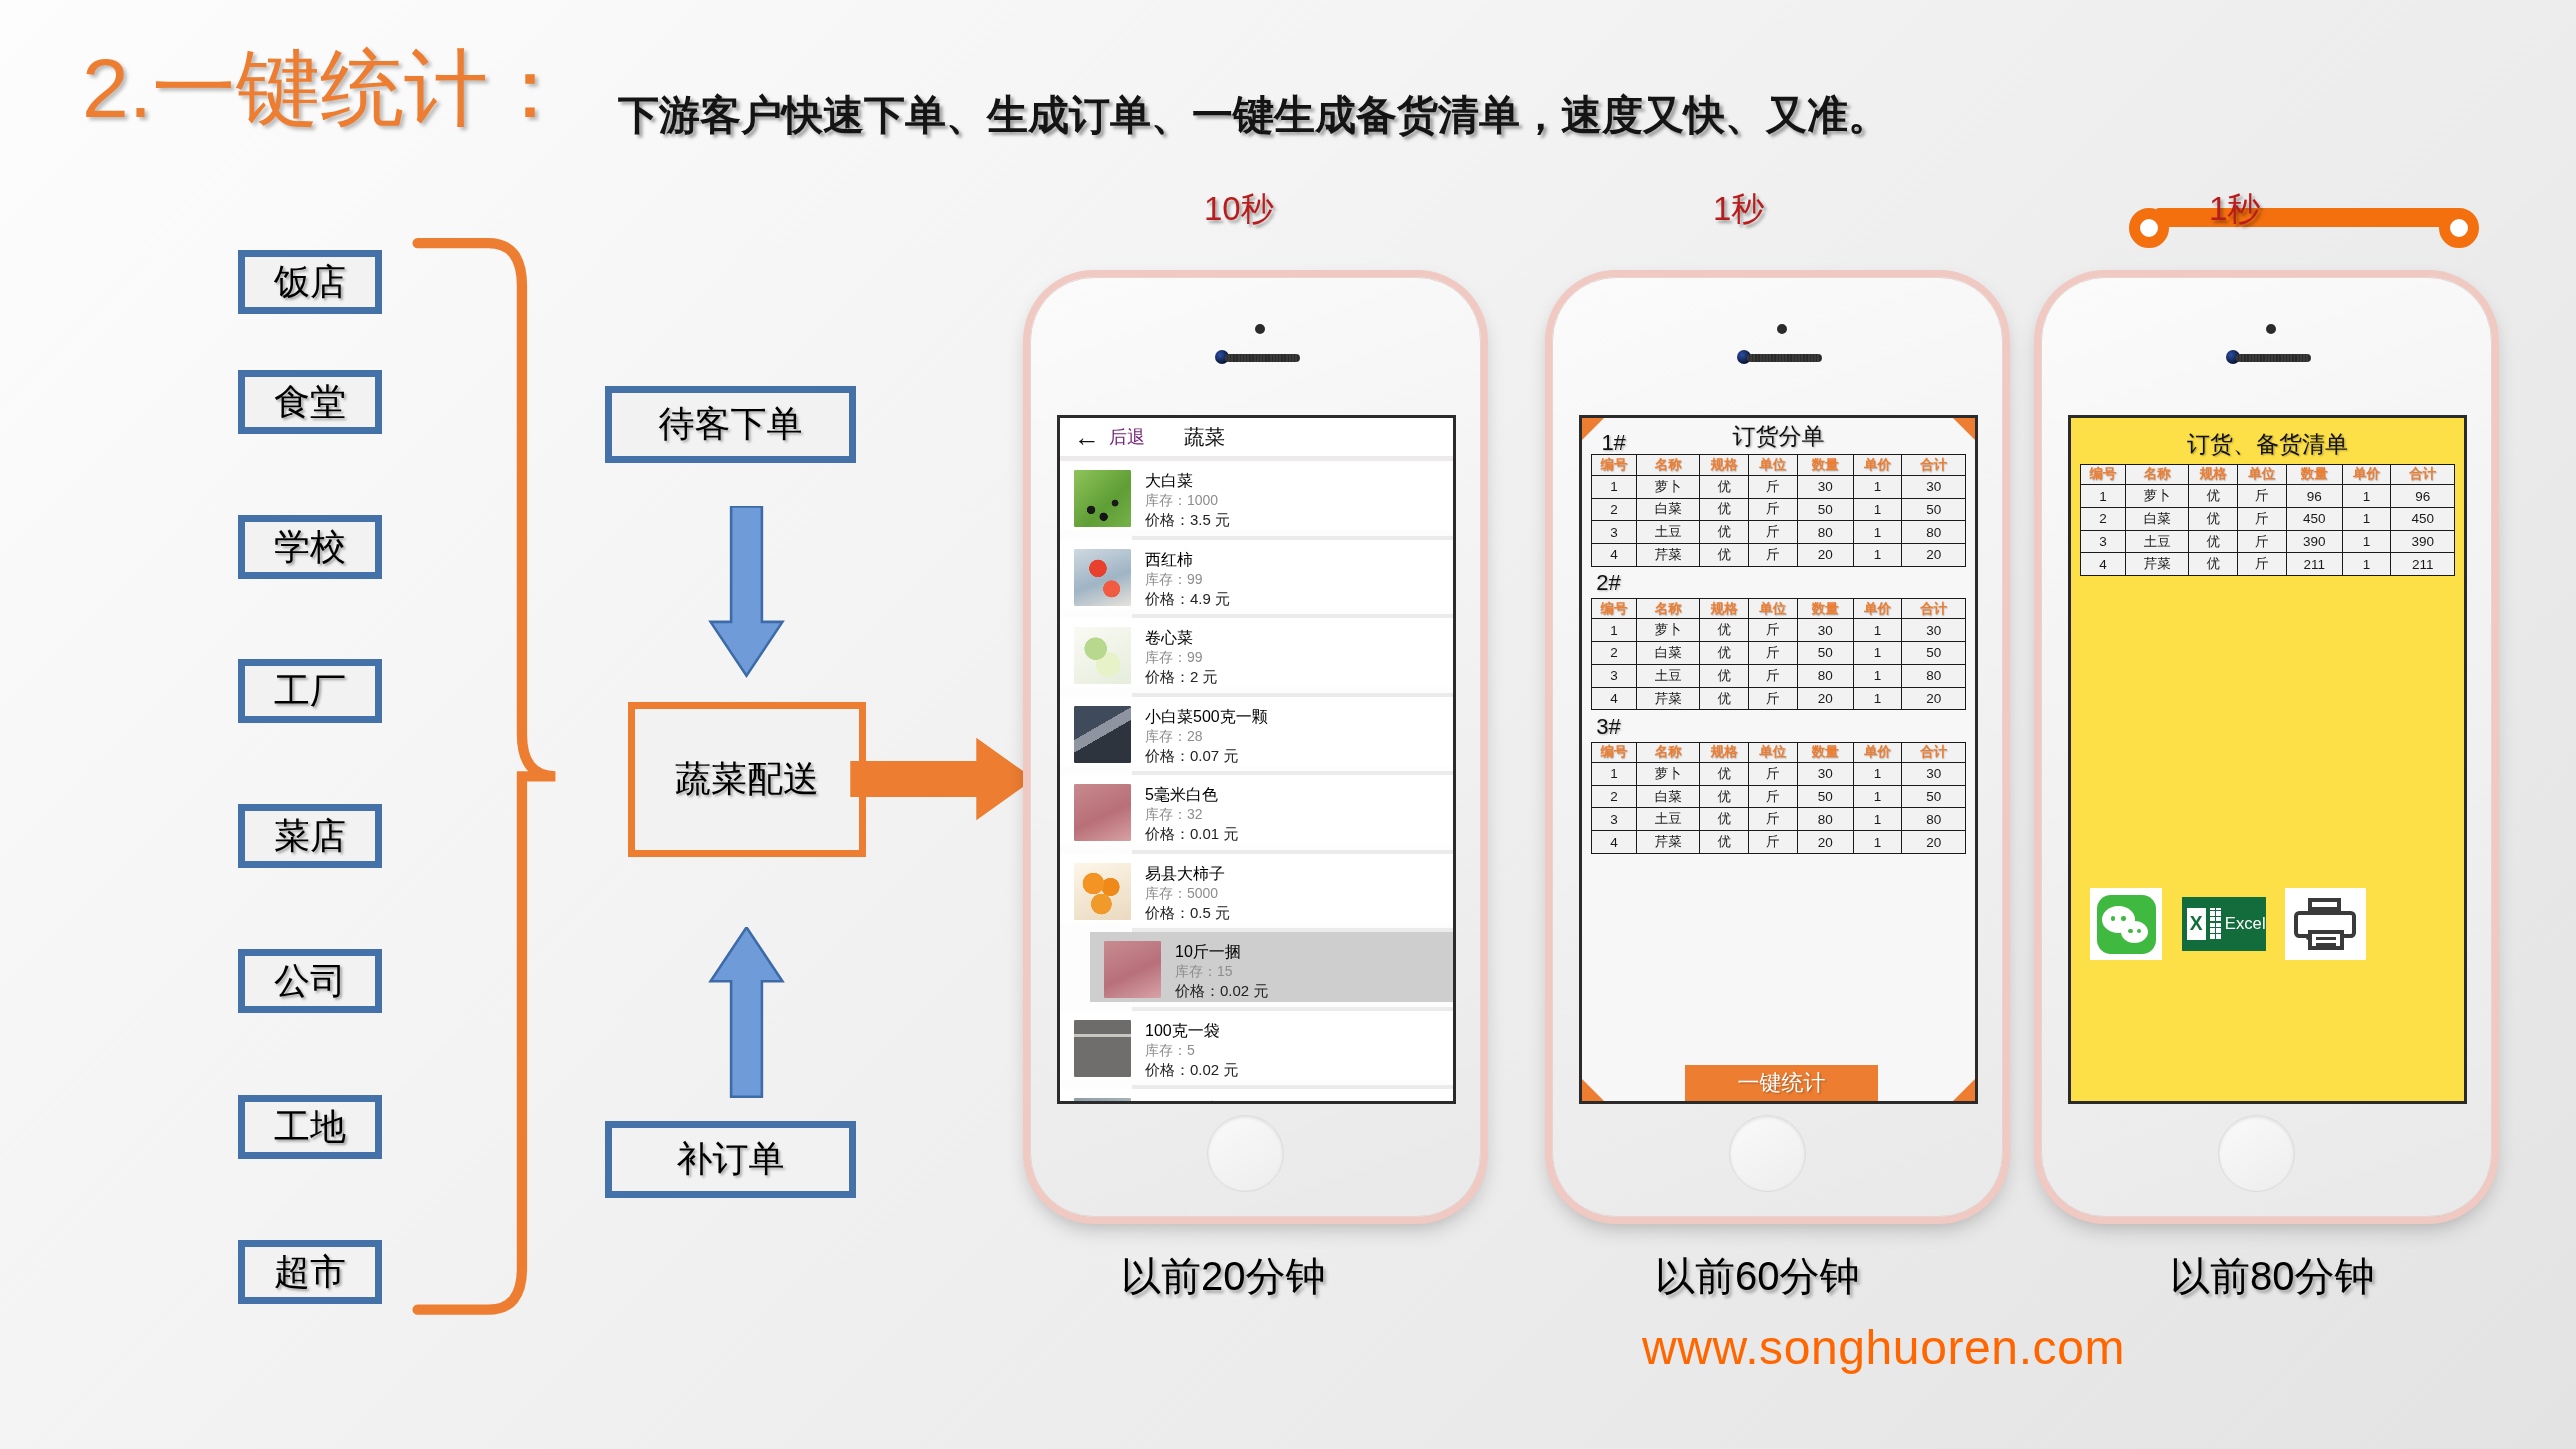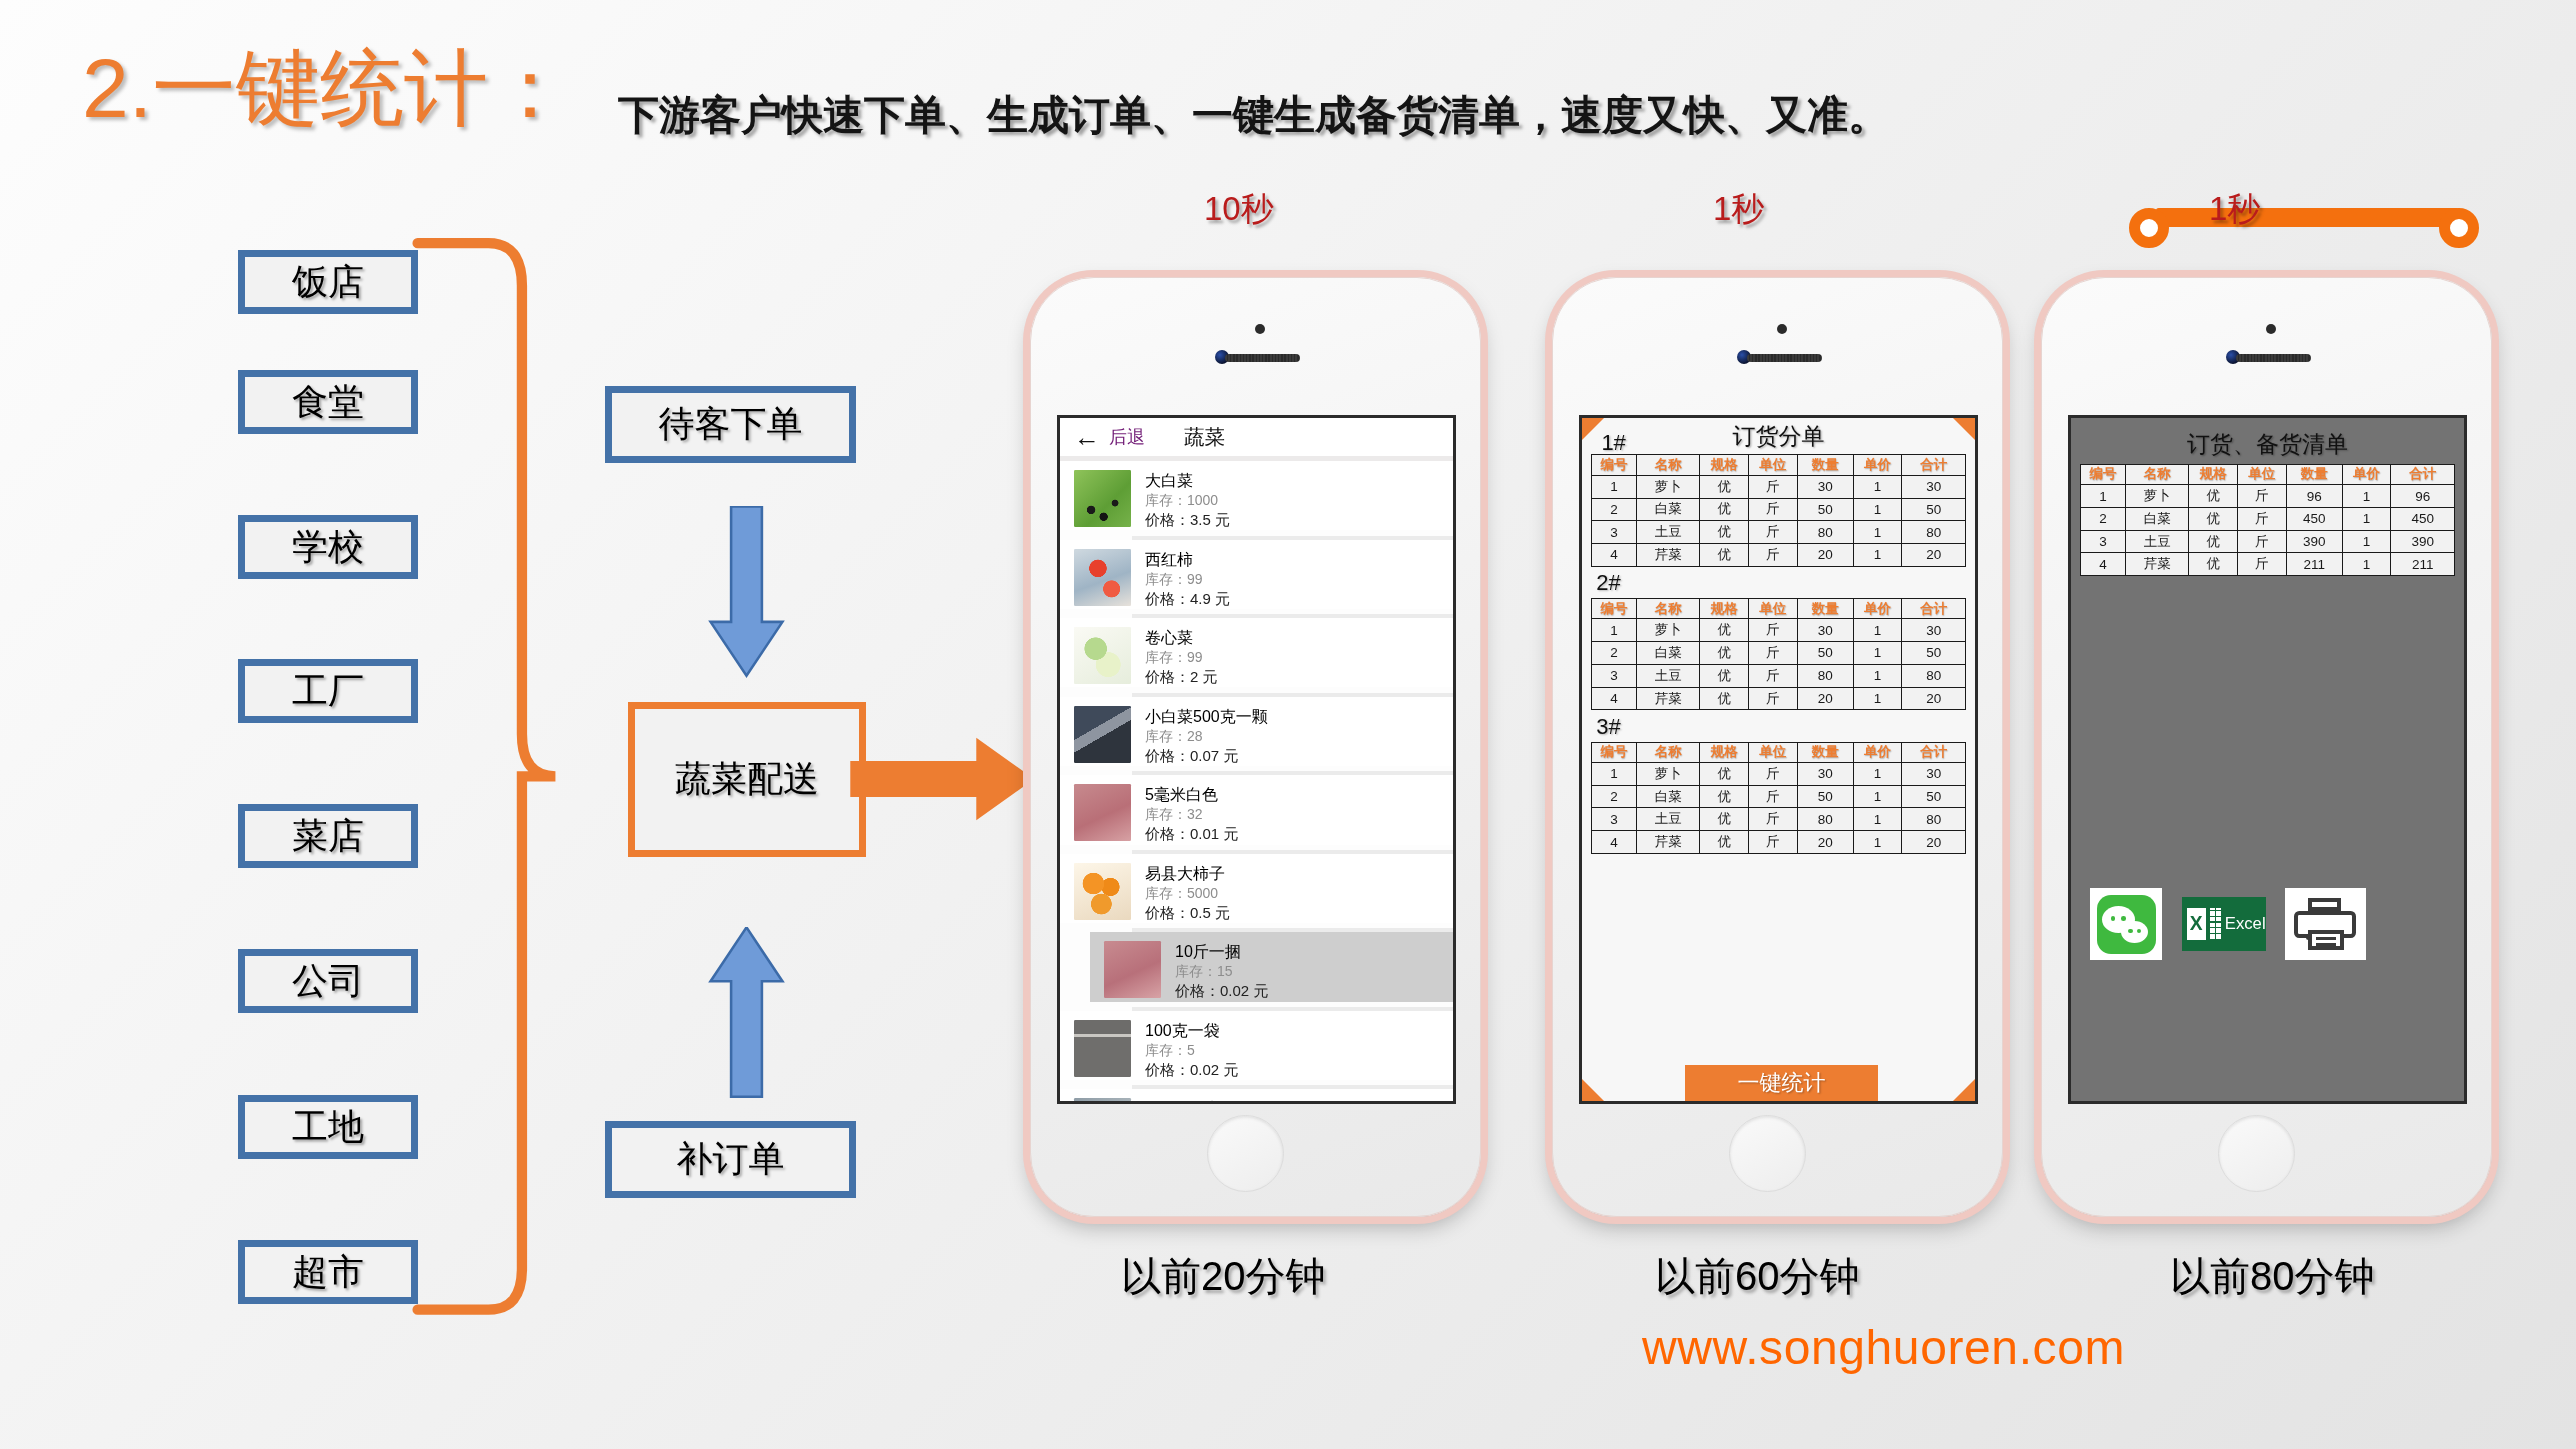--- a/index.html
+++ b/index.html
@@ -49,21 +49,21 @@
   #logo-wheel-l { left: 3.9px; }
   #logo-wheel-r { left: 314px; }
   #logo-bar {
     position: absolute; left: 31px; bottom: 5.2px;
     width: 303px; height: 19.3px; background: #F4700E;
     border-radius: 2.6px;
   }
 
   
   .org-box {
-    position: absolute; left: 238px; width: 180px; height: 64px;
+    position: absolute; left: 238px; width: 144px; height: 64px;
     border: 7px solid #4472A8; background: #F2F2F2;
     display: flex; align-items: center; justify-content: center;
     font-size: 36px; color: #000;
     text-shadow: 1.9px 1.9px 2.6px rgba(0,0,0,.35);
   }
 
   
   #brace { position: absolute; left: 406px; top: 238px; }
 
   
@@ -649,21 +649,21 @@
     <div id="btn-onekey">一键统计</div>
   </div>
   <div class="phone-home"></div>
 </div>
 
 <div class="phone" id="phone-3">
   <div class="phone-sensor"></div>
   <div class="phone-cam"></div>
   <div class="phone-speaker"></div>
   <div class="phone-screen">
-    <div class="sheet" style="background:#737373">
+    <div class="sheet" style="background:#fde047">
       <div class="sheet-title" style="margin:7.7px 0 6.4px 0">订货、备货清单</div>
       <table class="grid">
         <tbody>
             <tr>
           <th class="col-no">编号</th>
           <th class="col-name">名称</th>
           <th class="col-spec">规格</th>
           <th class="col-unit">单位</th>
           <th class="col-qty">数量</th>
           <th class="col-price">单价</th>

